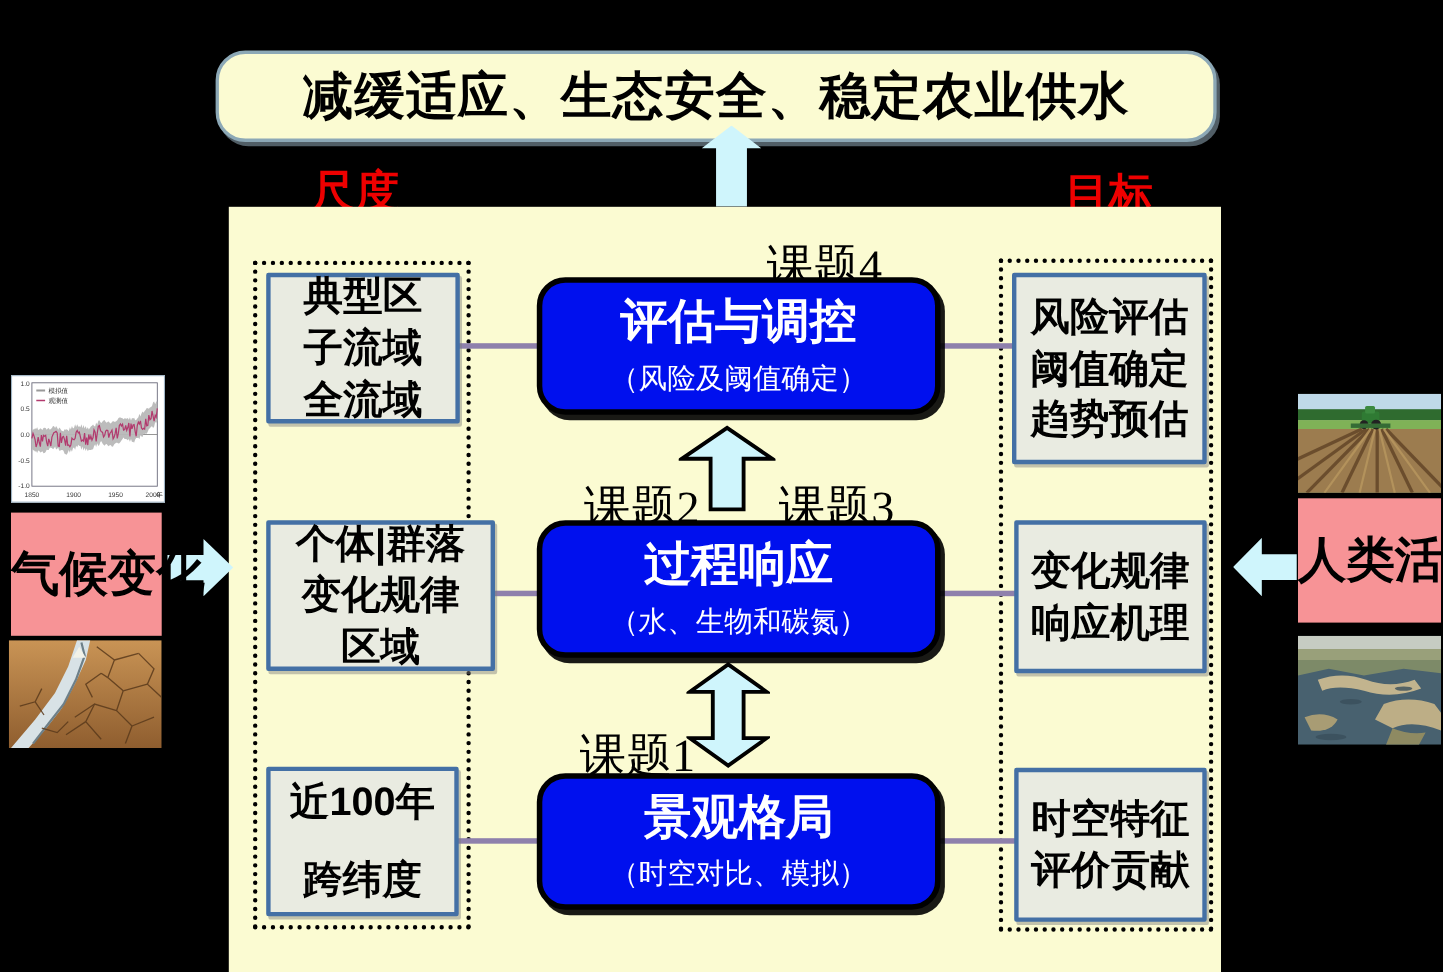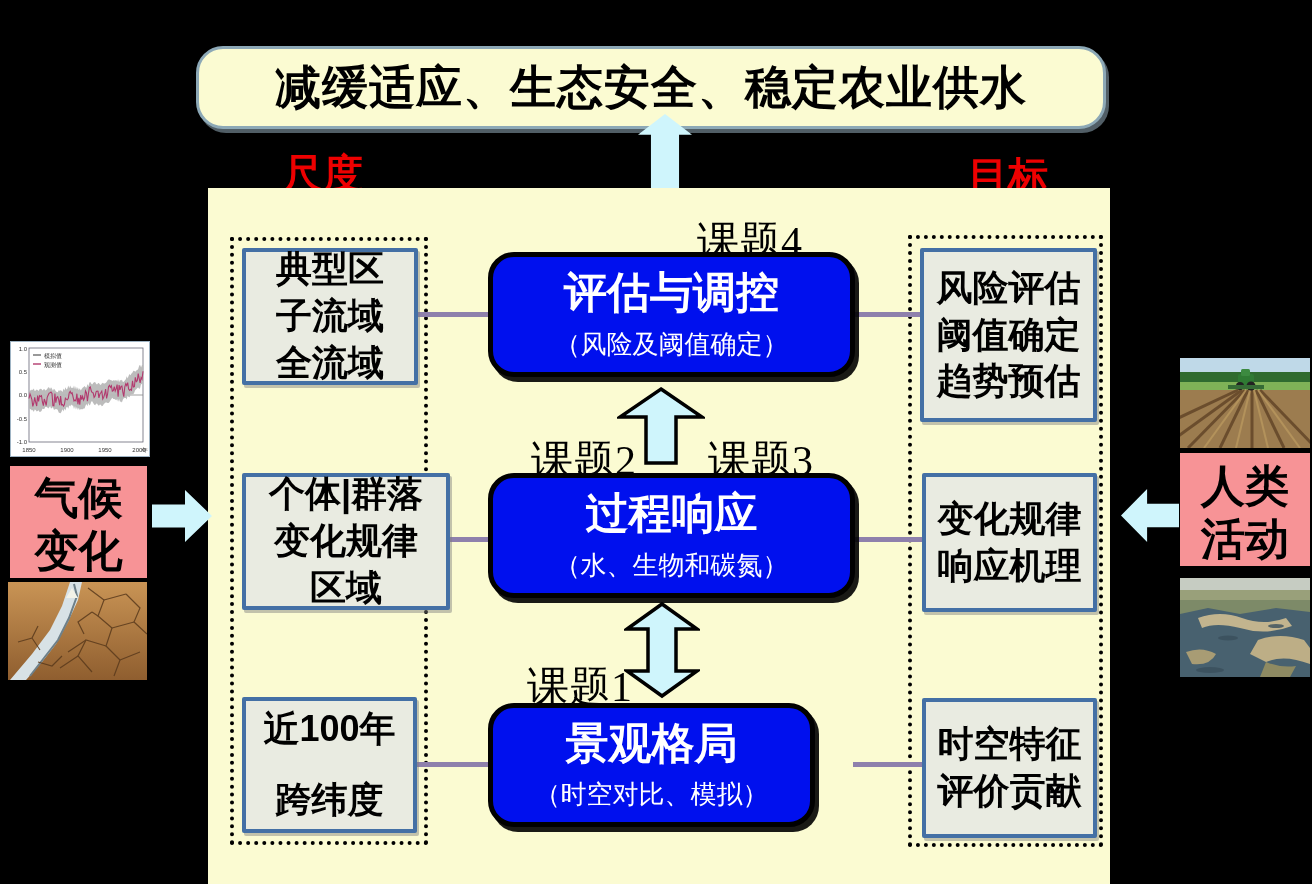--- a/index.html
+++ b/index.html
@@ -62,21 +62,21 @@
 
   .topic-label{
     font-size:42px;color:#000;white-space:nowrap;
     font-family:"Liberation Serif","DejaVu Serif",serif;
   }
 
   .connector{height:5px;background:#8E80AC;}
 
   
   .driver{
-    background:#F79396;display:flex;flex-direction:column;align-items:center;justify-content:flex-end;
+    background:#F79396;display:flex;align-items:center;justify-content:flex-start;
   }
   .driver span{font-size:44px;font-weight:700;color:#000;line-height:1.22;white-space:nowrap;}
 
   .photo{display:block;}
 </style>
 </head>
 <body>
 
 <div class="stage">
 
@@ -136,21 +136,21 @@
   <div class="abs topic-label" style="left:527px;top:659px;">课题1</div>
 
   <div class="abs core-box" style="left:488px;top:252px;width:367px;height:125px;">
     <span class="t">评估与调控</span>
     <span class="s">（风险及阈值确定）</span>
   </div>
   <div class="abs core-box" style="left:488px;top:473px;width:367px;height:125px;">
     <span class="t">过程响应</span>
     <span class="s">（水、生物和碳氮）</span>
   </div>
-  <div class="abs core-box" style="left:488px;top:703px;width:327px;height:124px;">
+  <div class="abs core-box" style="left:488px;top:703px;width:367px;height:124px;">
     <span class="t">景观格局</span>
     <span class="s">（时空对比、模拟）</span>
   </div>
 
   <svg class="abs" style="left:617px;top:386px;" width="88" height="80" viewBox="0 0 88 80">
     <polygon points="44,3 85,31 59,31 59,77 29,77 29,31 3,31" fill="#CFF5FC" stroke="#000" stroke-width="3.5"></polygon>
   </svg>
   <svg class="abs" style="left:624px;top:601px;" width="76" height="98" viewBox="0 0 76 98">
     <polygon points="38,3 73,28 52,28 52,70 73,70 38,95 3,70 24,70 24,28 3,28" fill="#CFF5FC" stroke="#000" stroke-width="3.5"></polygon>
   </svg>

